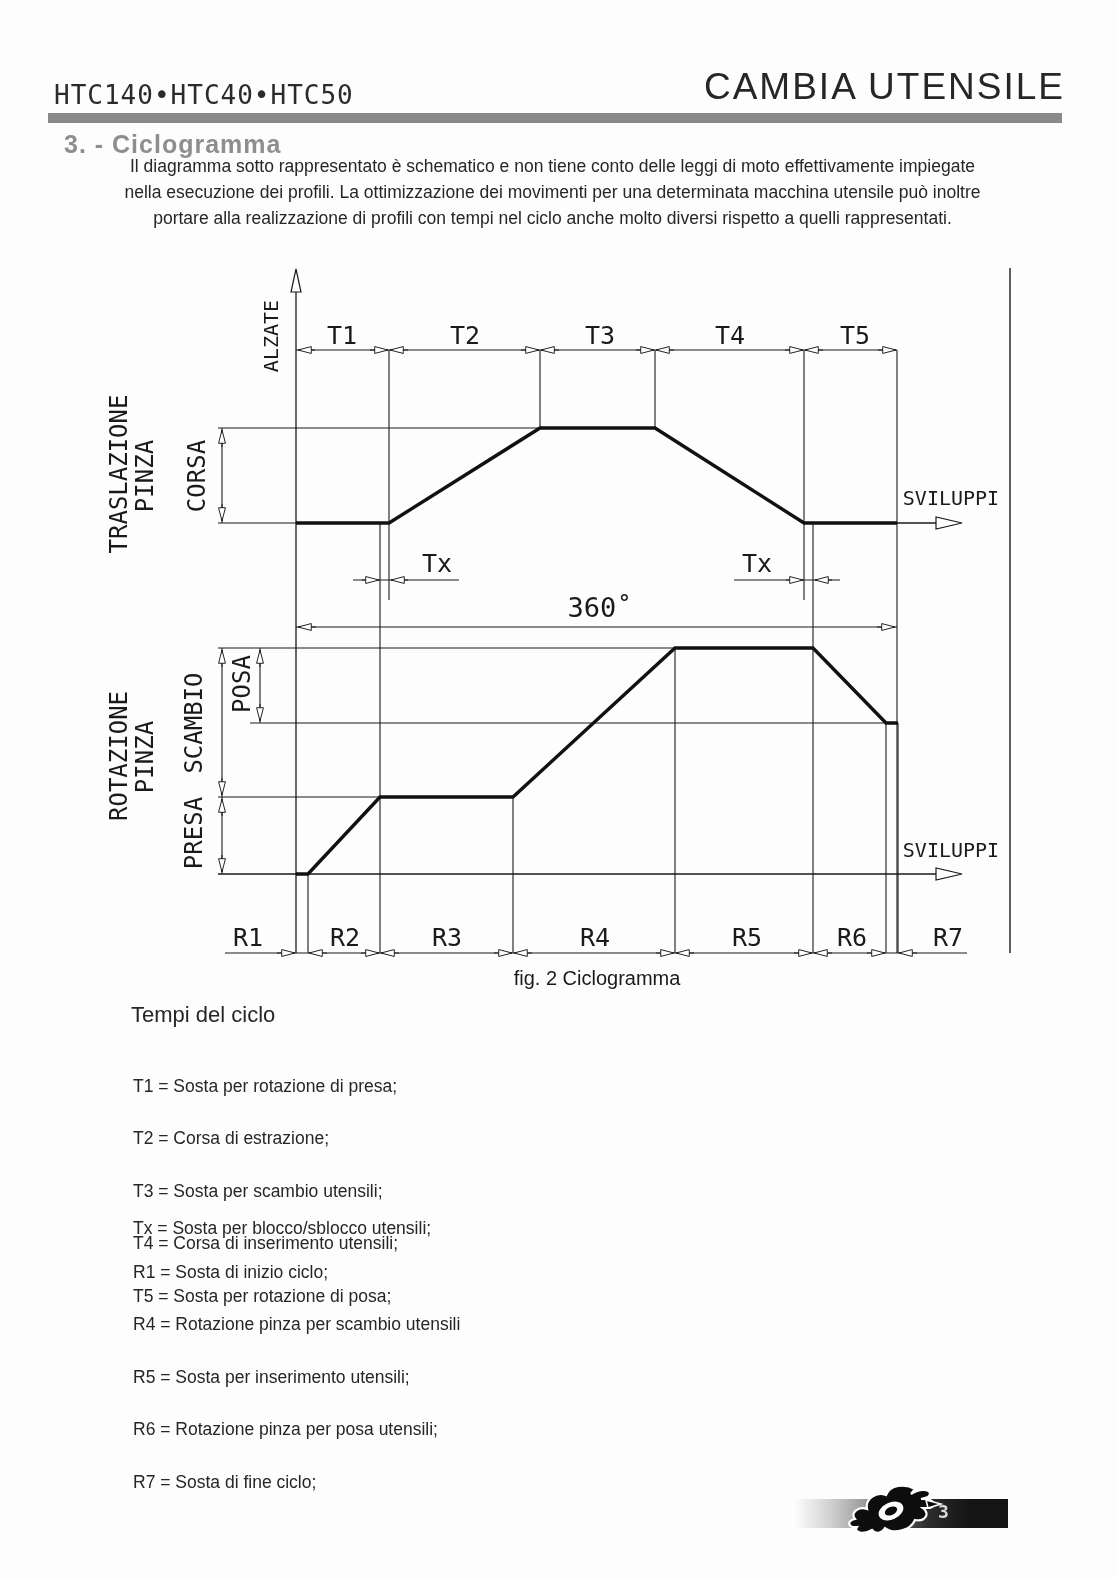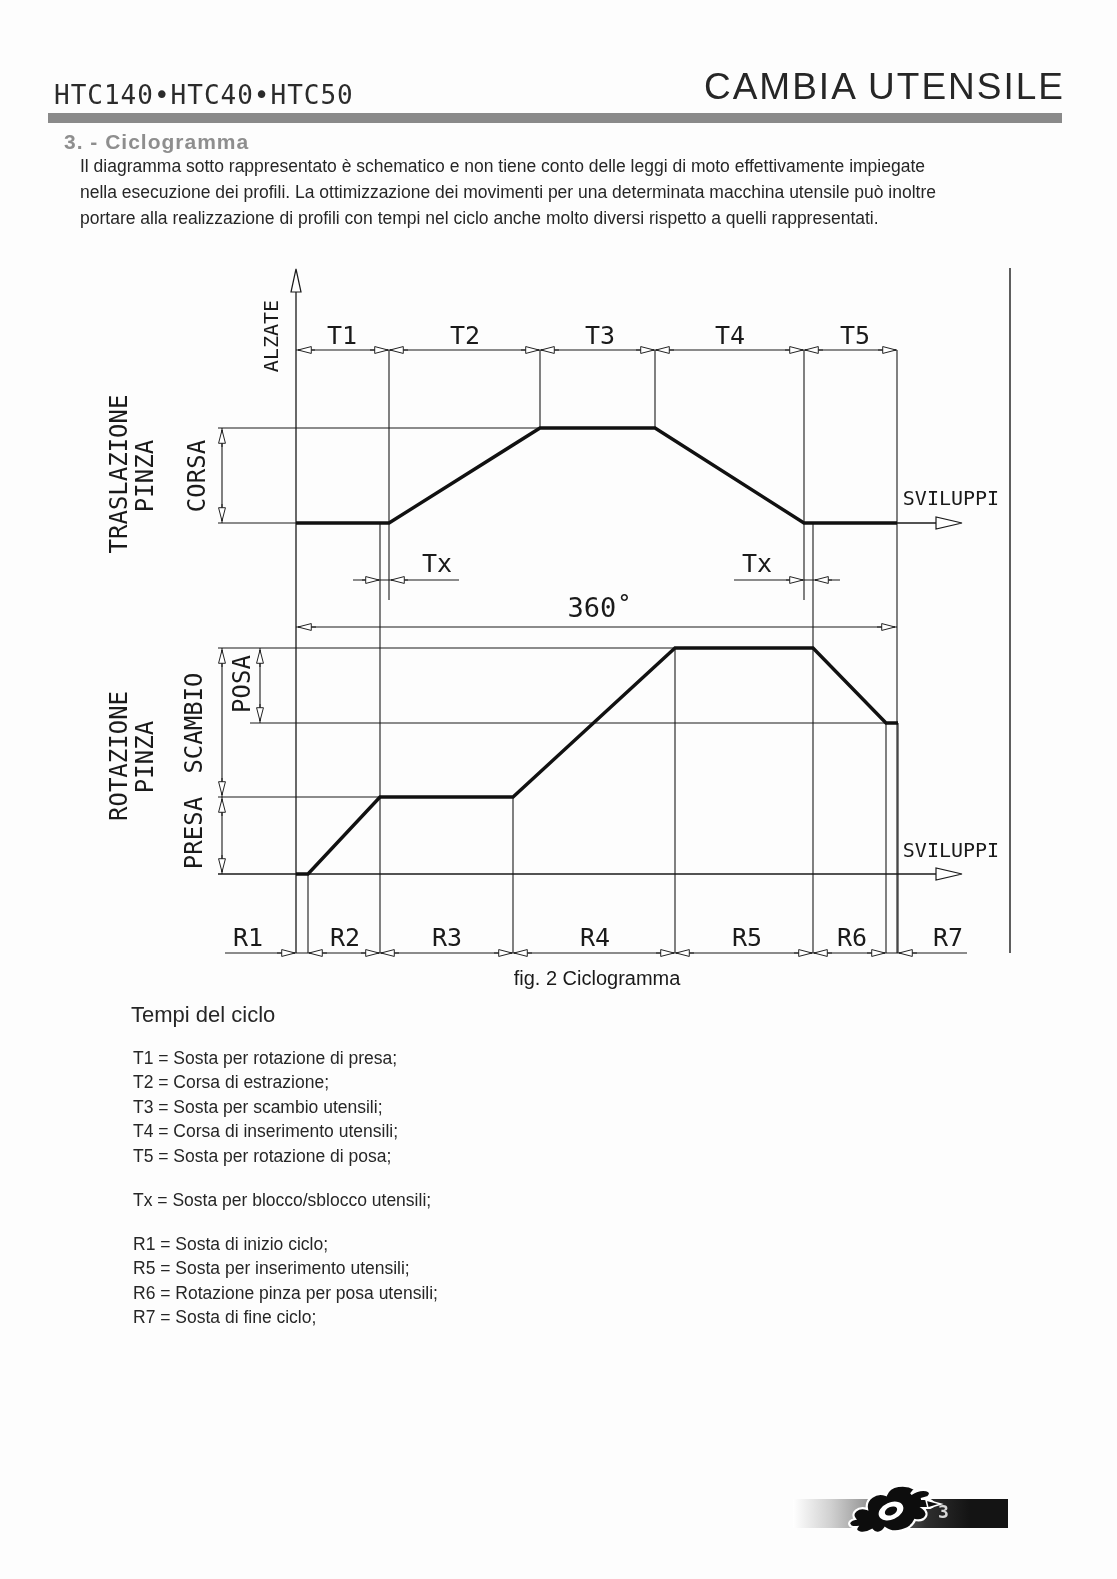--- a/index.html
+++ b/index.html
@@ -4,26 +4,26 @@
 <style>
   html,body{margin:0;padding:0;background:#fff;}
   .page{position:relative;width:1117px;height:1579px;background:#fdfdfd;overflow:hidden;
         font-family:"Liberation Sans",sans-serif;color:#2a2a2a;}
   .abs{position:absolute;}
   .models{left:54px;top:80px;font-size:26px;letter-spacing:1px;color:#2b2b2b;font-weight:400;
           font-family:"DejaVu Sans Mono",monospace;}
   .doc-title{right:52px;top:66px;font-size:37px;letter-spacing:2px;color:#262626;font-weight:500;
              font-family:"Liberation Sans",sans-serif;transform:scaleY(1.02);}
   .header-bar{left:48px;top:113px;width:1014px;height:10px;background:#8a8a8a;}
-  .section-title{left:64px;top:130px;font-size:21px;font-weight:bold;color:#8e8e8e;letter-spacing:1px;}
+  .section-title{left:64px;top:130px;font-size:25px;font-weight:bold;color:#8e8e8e;letter-spacing:1px;}
   .paragraph{left:80px;top:153px;width:945px;font-size:17.5px;line-height:26px;color:#262626;}
-  .paragraph div{white-space:nowrap;}
+  .paragraph div{white-space:nowrap;text-align:center;}
   .legend-heading{left:131px;top:1002px;font-size:22px;color:#262626;}
   .legend-block{font-size:17.5px;line-height:24.4px;color:#262626;}
-  .legend-block div{white-space:nowrap;}
+  .legend-block div{white-space:nowrap;margin-top:28px;}
   .t-block{left:133px;top:1046px;}
   .tx-block{left:133px;top:1188px;}
   .r-block{left:133px;top:1232px;}
   .footer-bar{left:793px;top:1499px;width:215px;height:29px;
       background:linear-gradient(90deg,#ffffff 0%,#cfcfcf 18%,#8a8a8a 38%,#2e2e2e 62%,#141414 82%,#141414 100%);}
   .page-num{left:938px;top:1501px;font-size:18px;font-weight:bold;color:#d8d8d8;
             font-family:"DejaVu Sans Mono",monospace;}
   .logo{left:842px;top:1478px;}
   svg text{fill:#1a1a1a;}
   .dtxt{font-family:"DejaVu Sans Mono",monospace;font-size:25px;}
@@ -195,20 +195,21 @@
     <div>T4 = Corsa di inserimento utensili;</div>
     <div>T5 = Sosta per rotazione di posa;</div>
   </div>
 
   <div class="abs legend-block tx-block">
     <div>Tx = Sosta per blocco/sblocco utensili;</div>
   </div>
 
   <div class="abs legend-block r-block">
     <div>R1 = Sosta di inizio ciclo;</div>
+    <div>R4 = Rotazione pinza per scambio utensili</div>
     <div>R5 = Sosta per inserimento utensili;</div>
     <div>R6 = Rotazione pinza per posa utensili;</div>
     <div>R7 = Sosta di fine ciclo;</div>
   </div>
 
   <div class="abs footer-bar"></div>
   <svg class="abs logo" width="104" height="62" viewBox="0 0 104 62">
     <g stroke="#ffffff" stroke-width="2.2" fill="#0d0d0d">
       <path d="M30,52 C22,57 11,55 15,49 C6,50 4,43 13,41
                C8,35 16,28 25,31 C23,21 34,13 44,17

